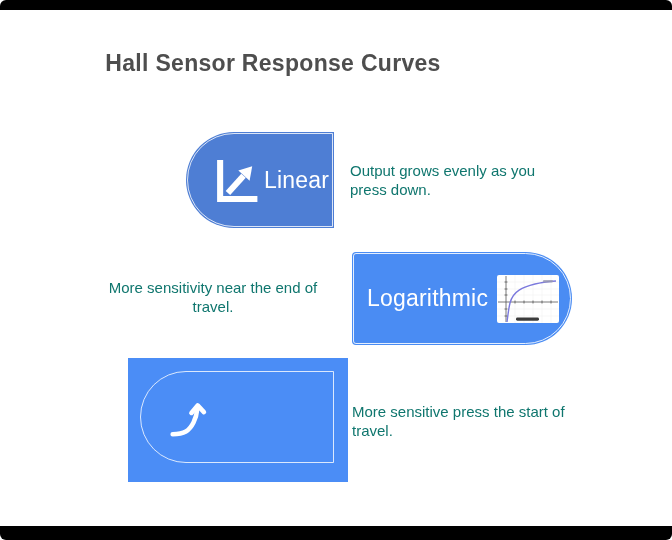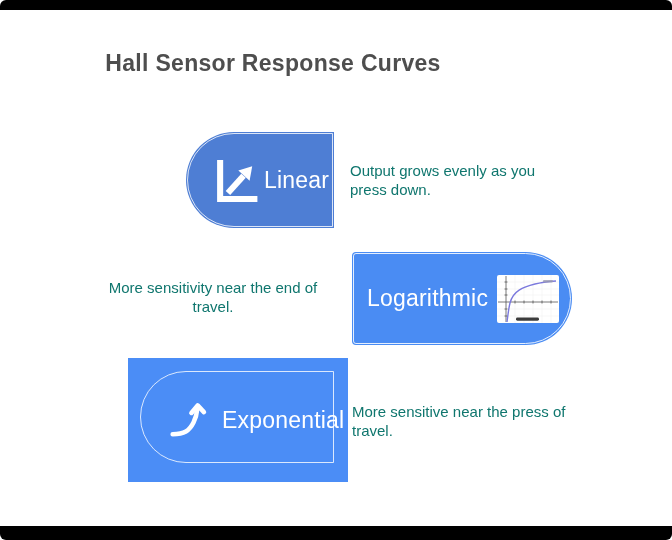--- a/index.html
+++ b/index.html
@@ -110,15 +110,14 @@
     <rect x="19" y="42.5" width="23" height="3.2" rx="1.4" fill="#3c3c3c"></rect>
   </svg>
 </div>
 
 <div class="card-exp">
   <div class="outline"></div>
   <svg class="icon" viewBox="0 0 60 60">
     <path d="M8 47 C22 47 28 43 33 33 C36 27 37 23 37.5 17" fill="none" stroke="#ffffff" stroke-width="5.5" stroke-linecap="round"></path>
     <path d="M30.5 21.5 L38 12.5 L45.5 20.5" fill="none" stroke="#ffffff" stroke-width="5.5" stroke-linecap="round" stroke-linejoin="round"></path>
   </svg>
-  <span class="pill-label">Exponential</span>
 </div>
-<div class="desc d3">More sensitive near the press of travel.</div>
+<div class="desc d3">More sensitive press the start of travel.</div>
 
 </body></html>

